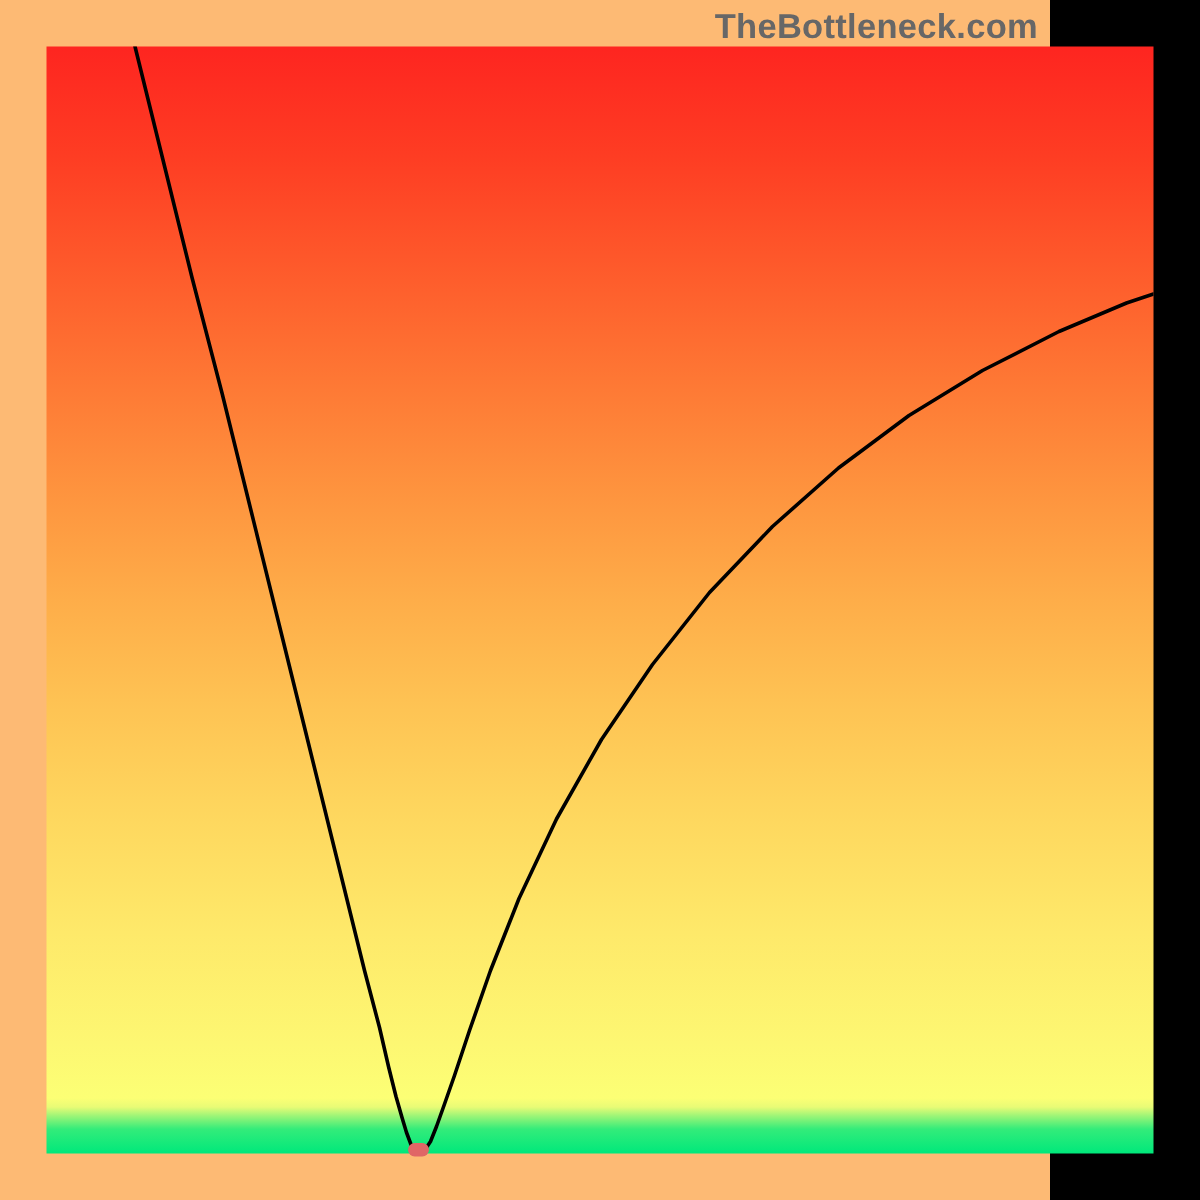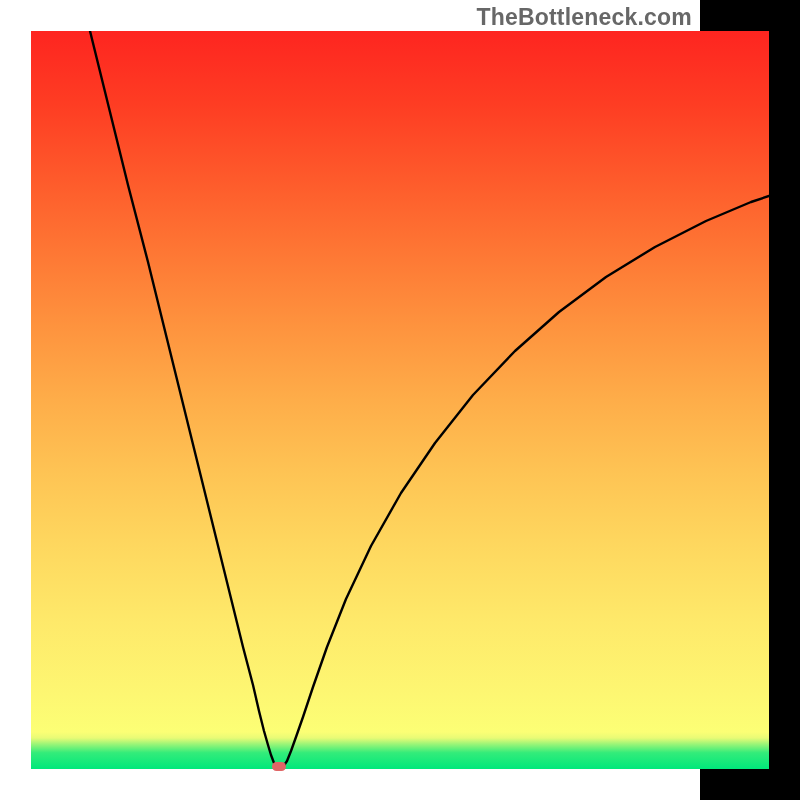--- a/index.html
+++ b/index.html
@@ -9,21 +9,21 @@
     height: 800px;
     background: #000;
     overflow: hidden;
   }
   .frame {
     position: absolute;
     left: 0;
     top: 0;
     width: 700px;
     height: 800px;
-    background: #ffffff;
+    background: #fdba74;
   }
   .plot {
     position: absolute;
     left: 31px;
     top: 31px;
     width: 738px;
     height: 738px;
     
     background: linear-gradient(
       to top,

